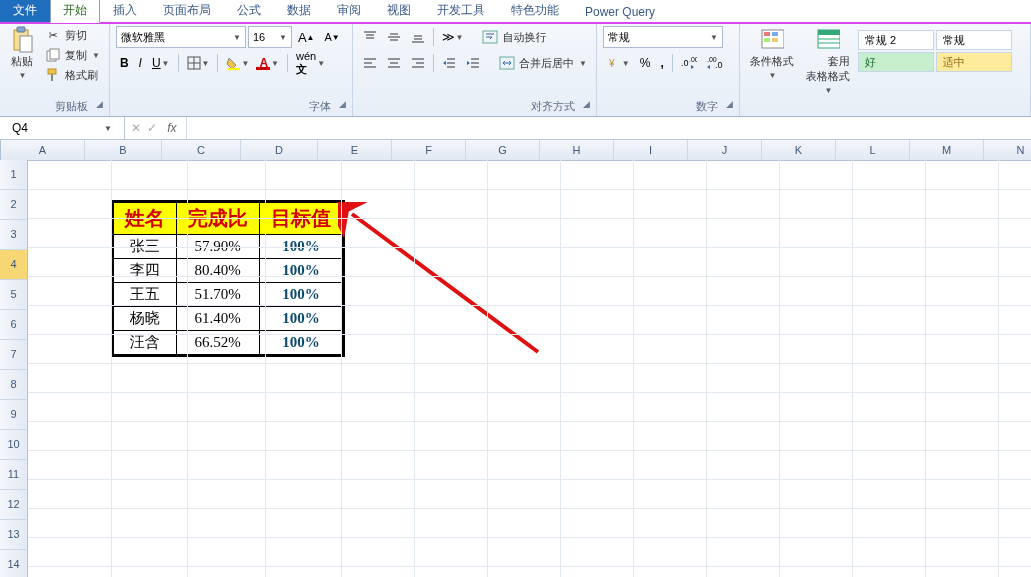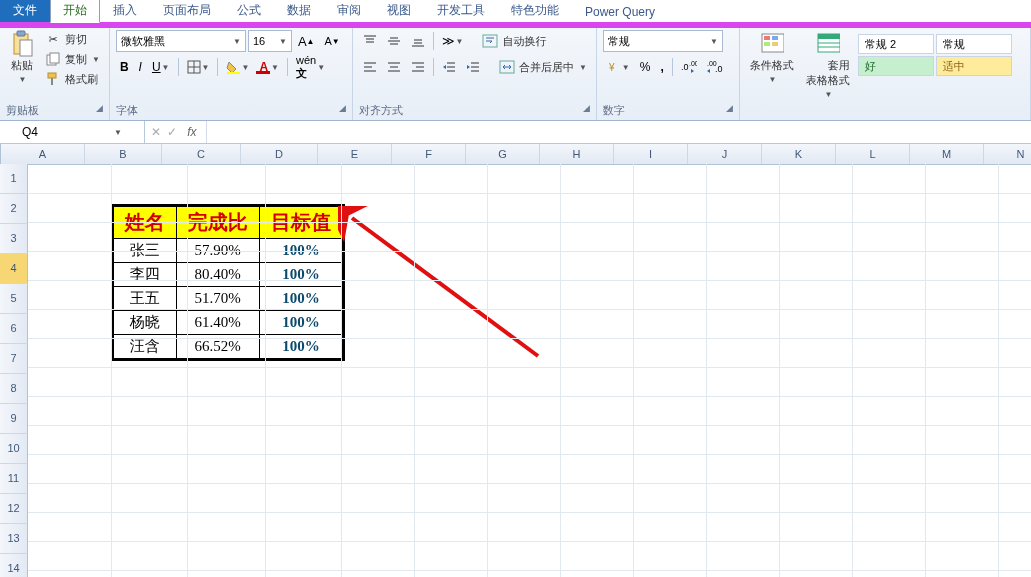--- a/index.html
+++ b/index.html
@@ -1,49 +1,49 @@
 <!DOCTYPE html>
 <html><head>
 <meta charset="utf-8">
 <style>
 html,body{margin:0;padding:0;font-family:"Microsoft YaHei","微软雅黑",Arial,sans-serif;font-size:12px;background:#fff;overflow:hidden;width:1031px;height:577px}
 .app{display:flex;flex-direction:column;height:100%}
 
 
-.tabs{display:flex;background:#fff;border-bottom:6px solid #d946ef;height:22px;align-items:flex-end}
+.tabs{display:flex;background:#fff;border-bottom:2px solid #d946ef;height:22px;align-items:flex-end}
 .tab{padding:3px 12px 3px;border:1px solid transparent;border-bottom:none;color:#3b3b3b;cursor:pointer;font-size:12px}
 .tab-file{background:#1f6dbd;color:#fff;border-radius:0}
 .tab.active{background:#fff;border:1px solid #8ba0bc;border-bottom:1px solid #fff;color:#2a6b1e;margin-bottom:-1px}
 .tab:not(.tab-file):not(.active){color:#3b5a8a}
 
 
 .ribbon{display:flex;background:linear-gradient(#f4f7fb,#e7eef7);border-bottom:1px solid #9fb4cd;height:92px}
 .group{display:flex;flex-direction:column;border-right:1px solid #c7d5e6;padding:2px 6px 0;justify-content:space-between}
 .group-body{display:flex;gap:4px;align-items:flex-start;flex:1}
-.group-label{text-align:center;color:#5a6b84;font-size:11px;padding:2px 0;display:flex;justify-content:space-between;gap:8px}
+.group-label{text-align:center;color:#5a6b84;font-size:11px;padding:2px 0;display:flex;justify-content:flex-end;gap:8px}
 .g-arrow{font-size:9px;color:#6a7c96}
 .big-btn{display:flex;flex-direction:column;align-items:center;gap:2px;padding:2px 4px;cursor:pointer;font-size:11px;color:#333}
 .big-btn .ico{width:24px;height:24px;display:flex;align-items:center;justify-content:center}
 .mini-col{display:flex;flex-direction:column;gap:2px}
 .mini{display:flex;align-items:center;gap:4px;padding:1px 3px;font-size:11px;cursor:pointer;color:#333}
 .mini .ic{width:16px;height:16px;display:flex;align-items:center;justify-content:center}
 .dd{font-size:8px;color:#555;margin-left:1px}
 .sel{border:1px solid #a8bbd3;background:#fff;padding:1px 4px;font-size:11px;height:18px;display:flex;align-items:center;gap:4px}
 .row{display:flex;gap:2px;align-items:center}
 .tb{border:1px solid transparent;padding:1px 3px;cursor:pointer;font-size:12px;display:flex;align-items:center;height:18px}
 .sep{width:1px;height:18px;background:#b6c7dc;margin:0 2px}
 .style-box{border:1px solid #c7d5e6;padding:1px 6px;font-size:11px;width:62px;height:16px;display:flex;align-items:center}
 .sb-normal2{background:#fff}
 .sb-normal{background:#fff}
 .sb-good{background:#c6efce;color:#1e6a2e}
 .sb-neutral{background:#ffeb9c;color:#8a5f12}
 
 
 .fbar{display:flex;align-items:center;border-bottom:1px solid #b6c7dc;height:22px;background:#eef3fa}
-.namebox{width:100px;border-right:1px solid #b6c7dc;padding:0 22px;display:flex;align-items:center;justify-content:space-between;height:100%;background:#fff}
+.namebox{width:100px;border-right:1px solid #b6c7dc;padding:0 12px;display:flex;align-items:center;justify-content:space-between;height:100%;background:#fff}
 .fx-area{display:flex;align-items:center;flex:1;background:#fff;height:100%}
 .fx-btns{display:flex;align-items:center;gap:6px;padding:0 6px;color:#aaa;border-right:1px solid #d3dce8;height:100%}
 .fx-label{font-style:italic;color:#666;padding:0 4px}
 .fx-input{flex:1;padding:0 4px;height:100%}
 
 
 .grid-wrap{position:relative;flex:1;overflow:hidden}
 .colheads{display:flex;height:20px;background:linear-gradient(#f3f6fb,#e2e9f3);border-bottom:1px solid #b1c1d6}
 .corner{width:28px;border-right:1px solid #b1c1d6;background:#e7edf6}
 .ch{border-right:1px solid #cdd8e7;text-align:center;font-size:11px;color:#41587a;line-height:20px}

